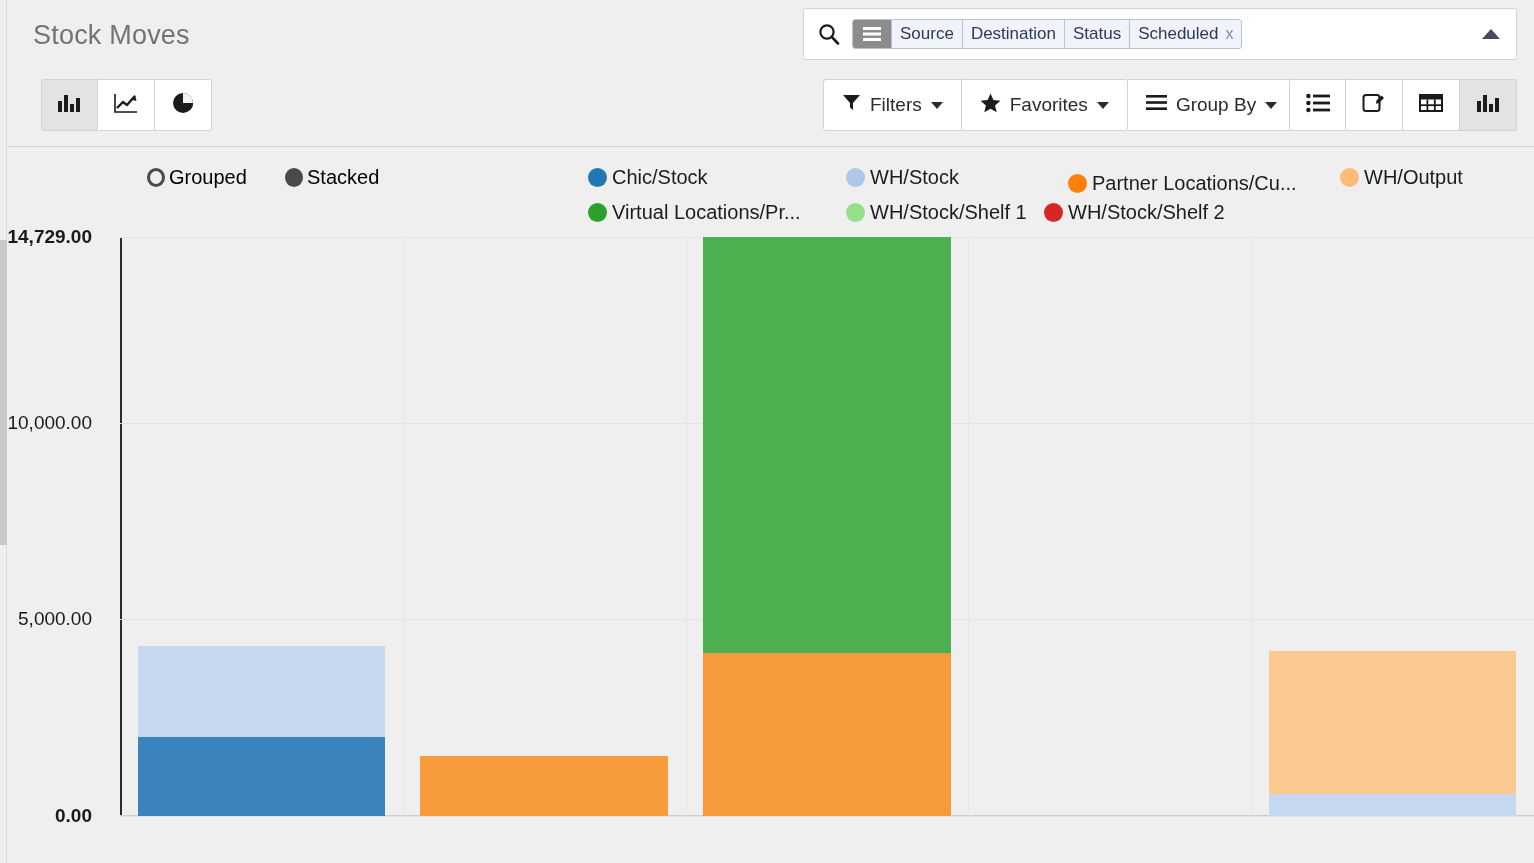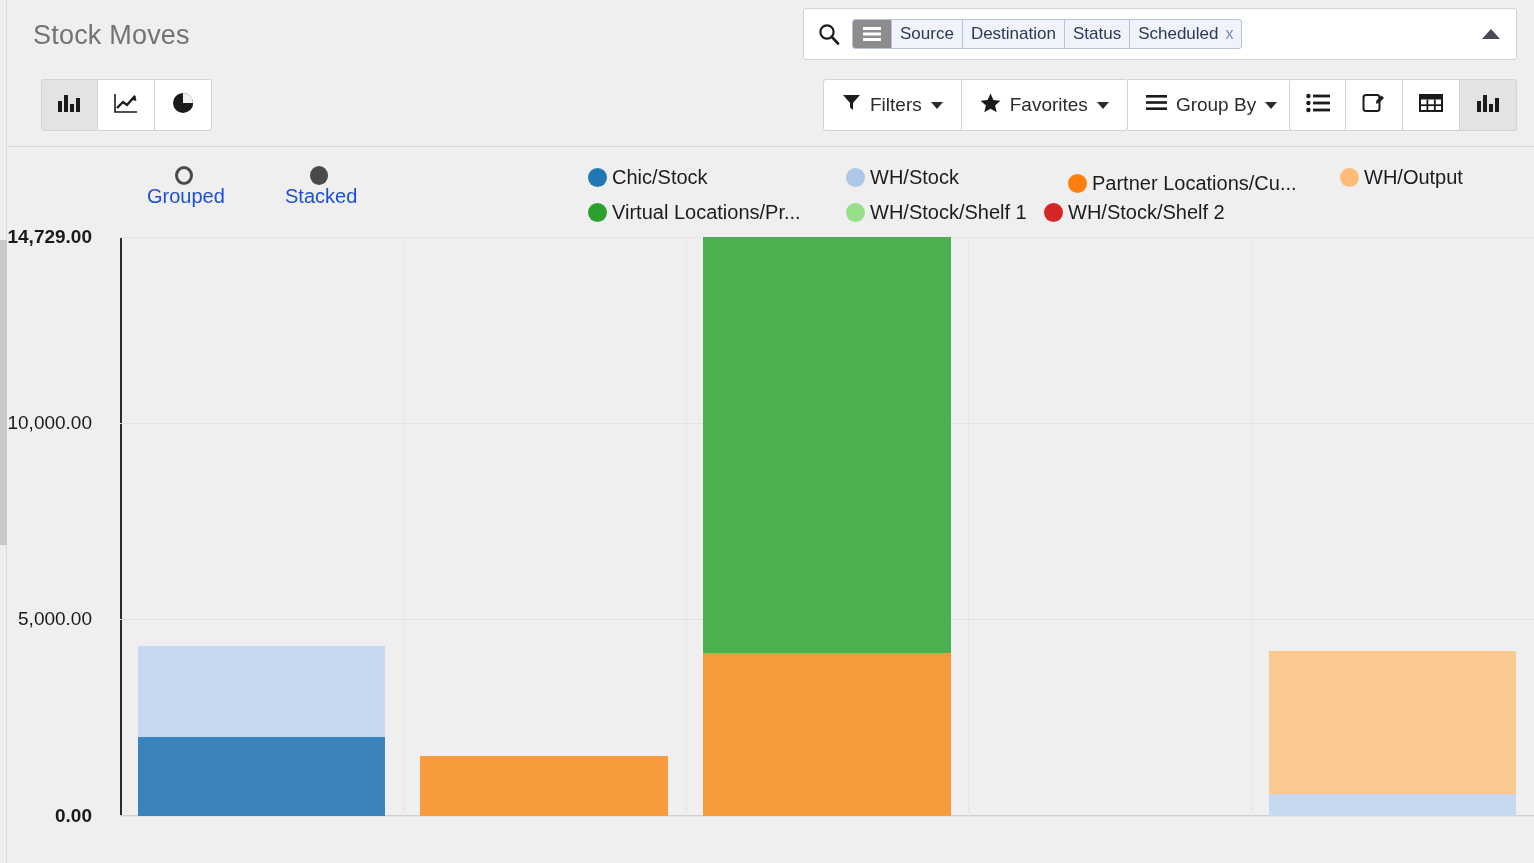--- a/index.html
+++ b/index.html
@@ -131,24 +131,23 @@
   }
 
   
   .legend-row {
     position: absolute; left: 0; top: 12px;
     width: 1526px; height: 68px;
   }
   .mode-item {
     position: absolute;
     display: flex; align-items: center;
-    font-size: 20px; color: #1d4ed8;
+    font-size: 20px; color: #000000;
     cursor: pointer;
     white-space: nowrap;
-    flex-direction: column;
   }
   .mode-dot {
     width: 18px; height: 19px; border-radius: 50%;
     margin-right: 4px; flex: 0 0 auto;
   }
   .dot-grouped { background: transparent; border: 3px solid #4a4a4a; }
   .dot-stacked { background: #4a4a4a; }
 
   .legend-item {
     position: absolute;

